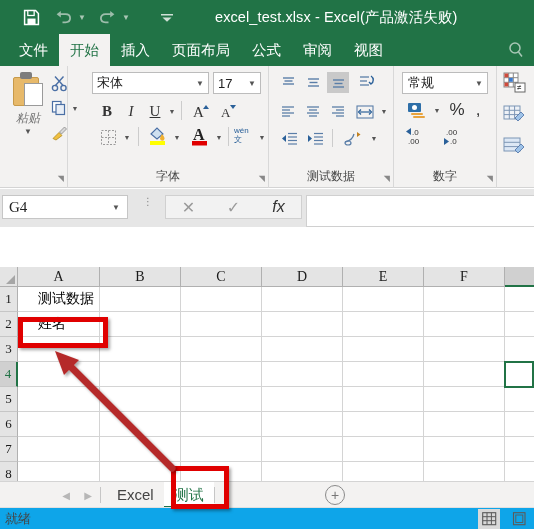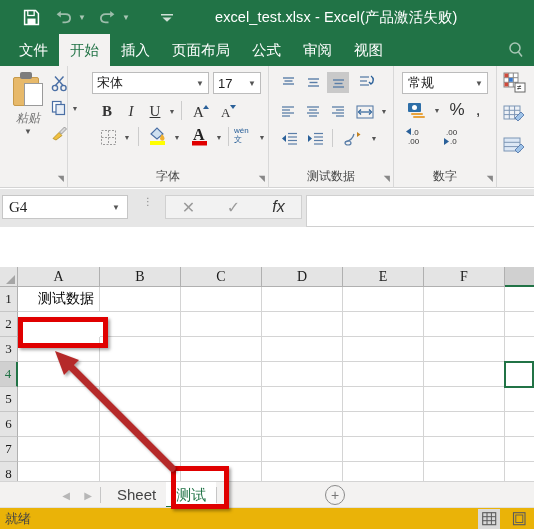--- a/index.html
+++ b/index.html
@@ -219,21 +219,21 @@
   .addsheet {
     position: absolute; top: 3px; left: 325px; width: 20px; height: 20px;
     border: 1px solid #8a8a8a; border-radius: 50%;
     display: flex; align-items: center; justify-content: center;
     color: #777; font-size: 14px; line-height: 1;
   }
 
   
   .statusbar {
     position: absolute; top: 507px; left: 0; width: 534px; height: 22px;
-    background: #eab308; border-top: 1px solid #e0e0e0;
+    background: #0ea5e9; border-top: 1px solid #e0e0e0;
   }
   .status-text {
     position: absolute; left: 5px; top: 0; height: 22px; line-height: 22px;
     font-size: 13px; color: #444;
   }
   .viewbtns { position: absolute; right: 4px; top: 0; height: 22px; display: flex; align-items: center; gap: 8px; }
   .viewbtn { width: 22px; height: 20px; display: flex; align-items: center; justify-content: center; }
   .viewbtn.active { background: #d9d9d9; }
 </style>
 </head>
@@ -622,20 +622,21 @@
     <div class="rowhead" style="top:235px;">8</div>
 
     <div class="cell" style="top:60px;left:18px;width:82px;">测试数据</div>
     <div class="cell" style="top:60px;left:100px;width:81px;"></div>
     <div class="cell" style="top:60px;left:181px;width:81px;"></div>
     <div class="cell" style="top:60px;left:262px;width:81px;"></div>
     <div class="cell" style="top:60px;left:343px;width:81px;"></div>
     <div class="cell" style="top:60px;left:424px;width:81px;"></div>
     <div class="cell" style="top:60px;left:505px;width:29px;border-right:none;"></div>
 
+    <div class="cell" style="top:85px;left:18px;width:82px;">姓名</div>
     <div class="cell" style="top:85px;left:100px;width:81px;"></div>
     <div class="cell" style="top:85px;left:181px;width:81px;"></div>
     <div class="cell" style="top:85px;left:262px;width:81px;"></div>
     <div class="cell" style="top:85px;left:343px;width:81px;"></div>
     <div class="cell" style="top:85px;left:424px;width:81px;"></div>
     <div class="cell" style="top:85px;left:505px;width:29px;border-right:none;"></div>
 
     <div class="cell" style="top:110px;left:18px;width:82px;"></div>
     <div class="cell" style="top:110px;left:100px;width:81px;"></div>
     <div class="cell" style="top:110px;left:181px;width:81px;"></div>
@@ -687,21 +688,21 @@
     <div class="selcell" style="top:134px;left:504px;width:30px;height:27px;"></div>
   </div>
 
   <div class="sheetbar">
     <div class="navbtns">
       <div class="navbtn">◀</div>
       <div class="navbtn">▶</div>
     </div>
     <div class="nav-sep"></div>
     <div class="stabs">
-      <div class="stab">Sheet</div>
+      <div class="stab">Excel</div>
       <div class="stab active">测试</div>
       <div class="stab-sep"></div>
     </div>
     <div class="addsheet">+</div>
 
   </div>
 
   <div class="statusbar">
     <div class="status-text">就绪</div>
     <div class="viewbtns">

